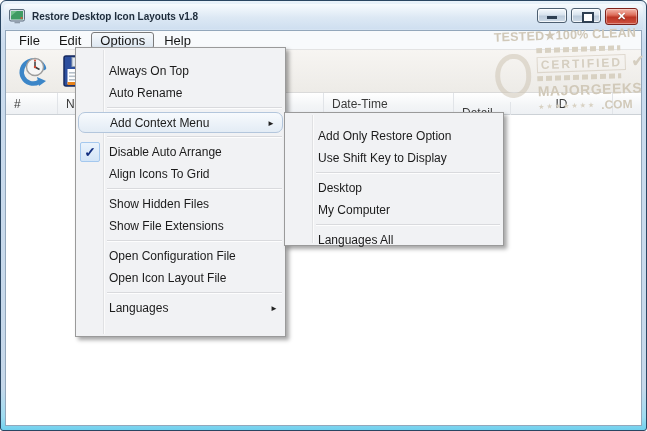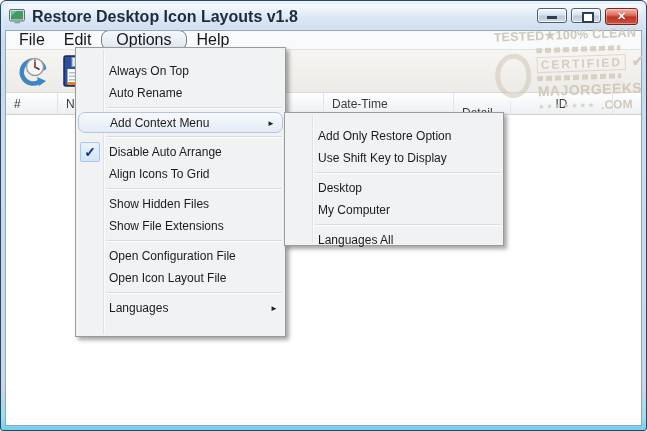--- a/index.html
+++ b/index.html
@@ -6,39 +6,39 @@
   *{box-sizing:border-box;}
   .win{
     position:relative;width:647px;height:431px;
     border:1px solid #2a4662;border-radius:6px 6px 3px 3px;
     background:linear-gradient(180deg,#e9f2fa 0%,#cbdcee 10%,#c6d8ea 90%,#9ddcf1 97%,#6fd0ee 100%);
     padding:3px;font-family:"Liberation Sans",sans-serif;overflow:hidden;
   }
   
   .titlebar{height:25px;display:flex;align-items:center;padding:0 5px;position:relative;
     background:linear-gradient(180deg,#f7fbfe 0%,#dce8f4 55%,#cfdff0 100%);border-radius:4px 4px 0 0;}
-  .win-title{font-size:16px;font-weight:700;color:#1d2b3a;margin-left:6px;}
+  .win-title{font-size:10px;font-weight:700;color:#1d2b3a;margin-left:6px;}
   .win-controls{position:absolute;right:5px;top:4px;display:flex;gap:4px;align-items:flex-start;}
   .cbtn{border-radius:3px;position:relative;}
   .btn-min,.btn-max{width:30px;height:15px;border:1px solid #4d5f71;
     background:linear-gradient(180deg,#f6fafd 0%,#d8e3ee 45%,#bccbdb 55%,#cfdce8 100%);
     box-shadow:inset 0 0 0 1px rgba(255,255,255,.75);}
   .btn-min::after{content:"";position:absolute;left:9px;bottom:3px;width:10px;height:3px;background:#2e3f52;}
   .btn-max::after{content:"";position:absolute;left:10px;top:3px;width:8px;height:7px;border:2px solid #2e3f52;background:#fff;}
   .btn-close{width:33px;height:17px;border:1px solid #7e211a;
     background:linear-gradient(180deg,#f4b8ac 0%,#dd6f5c 40%,#bc3524 55%,#cf5240 100%);
     color:#fff;font-size:11px;font-weight:700;text-align:center;line-height:15px;
     box-shadow:inset 0 0 0 1px rgba(255,255,255,.35);text-shadow:0 1px 1px rgba(0,0,0,.4);}
   
   .client{position:absolute;left:4px;top:29px;right:4px;bottom:4px;background:#fff;
     border:1px solid #93a7bb;display:flex;flex-direction:column;overflow:hidden;}
   .menubar{height:19px;background:#f8fafc;border-bottom:1px solid #e3e3e3;display:flex;
-    align-items:center;font-size:16px;color:#161616;padding-left:4px;flex:0 0 auto;}
+    align-items:center;font-size:13px;color:#161616;padding-left:4px;flex:0 0 auto;}
   .mb-item{padding:1px 9px;margin-right:1px;}
-  .mb-item.open{border:1px solid #7b7b7b;border-radius:8px;padding:0 14px;
+  .mb-item.open{border:1px solid #7b7b7b;border-radius:3px;padding:0 8px;
     background:linear-gradient(180deg,#f6f9fc,#dde7f1);}
   .toolbar{height:43px;background:linear-gradient(180deg,#f7f5f2,#edebe7);display:flex;
     align-items:center;gap:12px;padding-left:9px;border-bottom:1px solid #dadada;flex:0 0 auto;}
   .tbtn{width:34px;height:34px;display:flex;align-items:center;justify-content:center;}
   .lv-header{height:22px;display:flex;background:linear-gradient(180deg,#ffffff,#f3f5f7 60%,#eef1f4);
     border-bottom:1px solid #ccd1d6;font-size:12px;color:#3a3a3a;flex:0 0 auto;}
   .hcell{border-right:1px solid #e1e4e8;display:flex;align-items:center;padding-left:8px;height:100%;}
   .hc0{width:52px;}.hc1{width:266px;}.hc2{width:130px;}.hc3{width:57px;margin-top:9px;}
   .hc4{width:102px;justify-content:center;padding-left:0;}
   .hc5{flex:1;border-right:none;}

